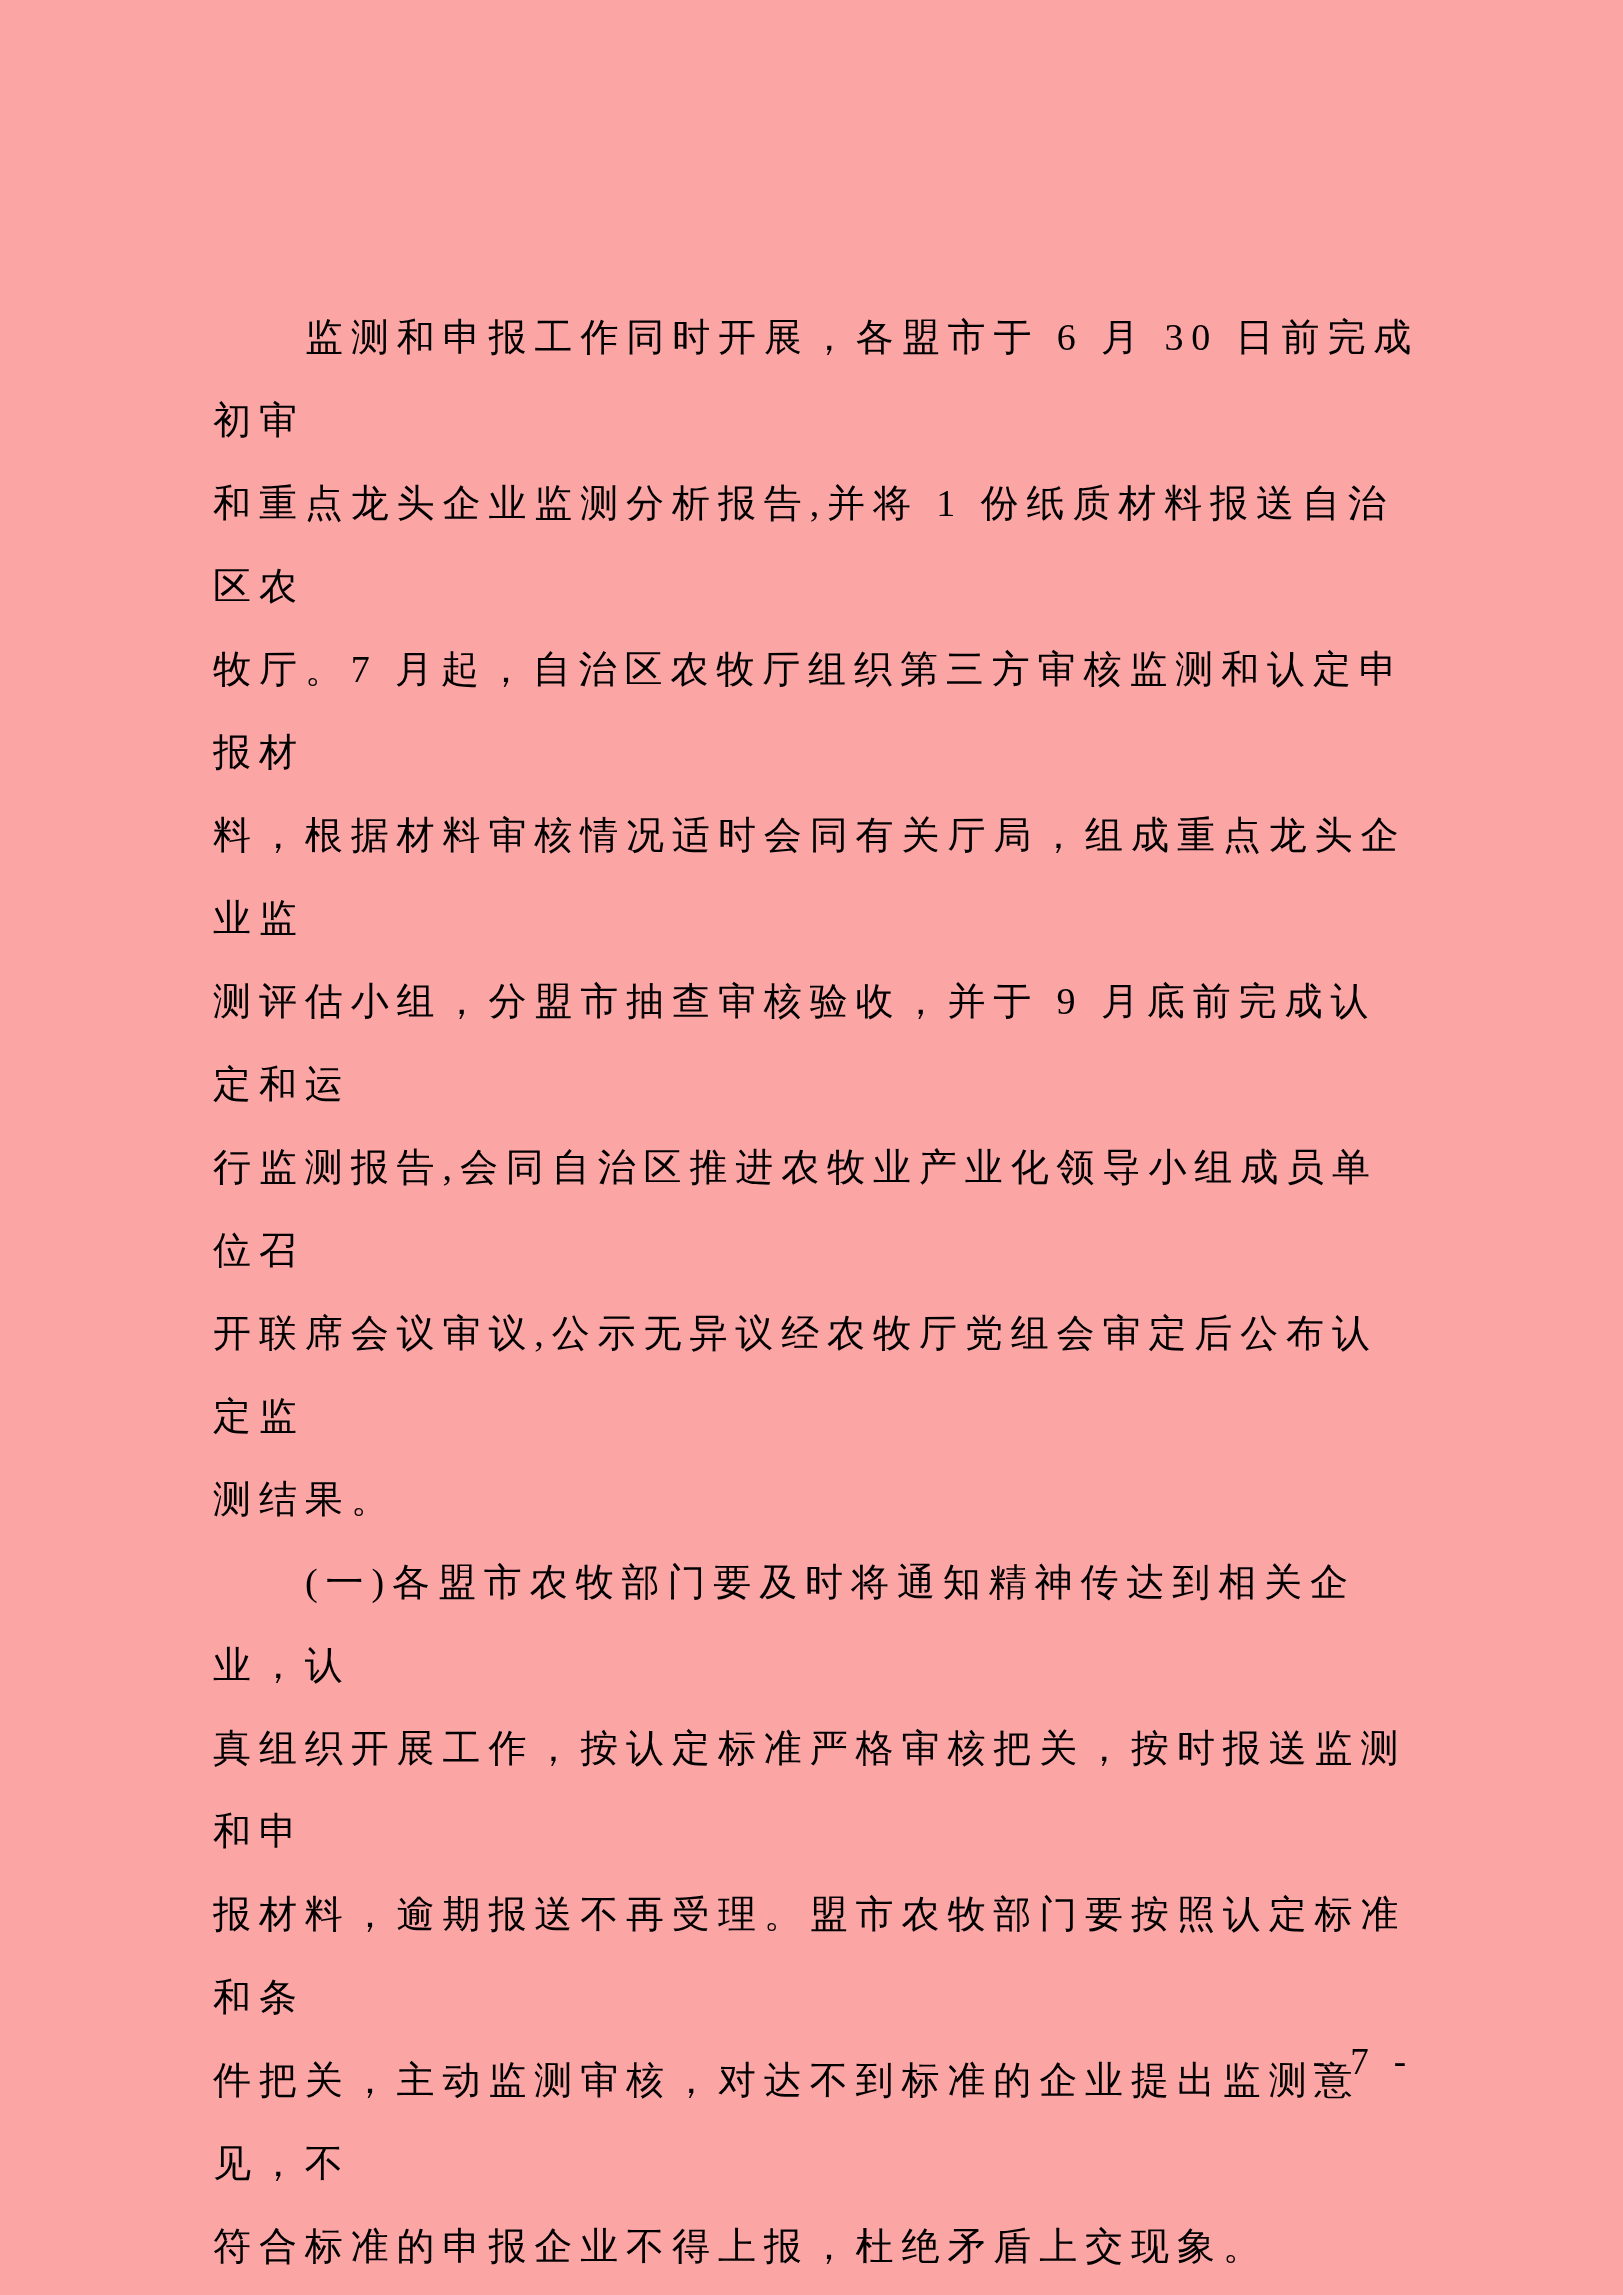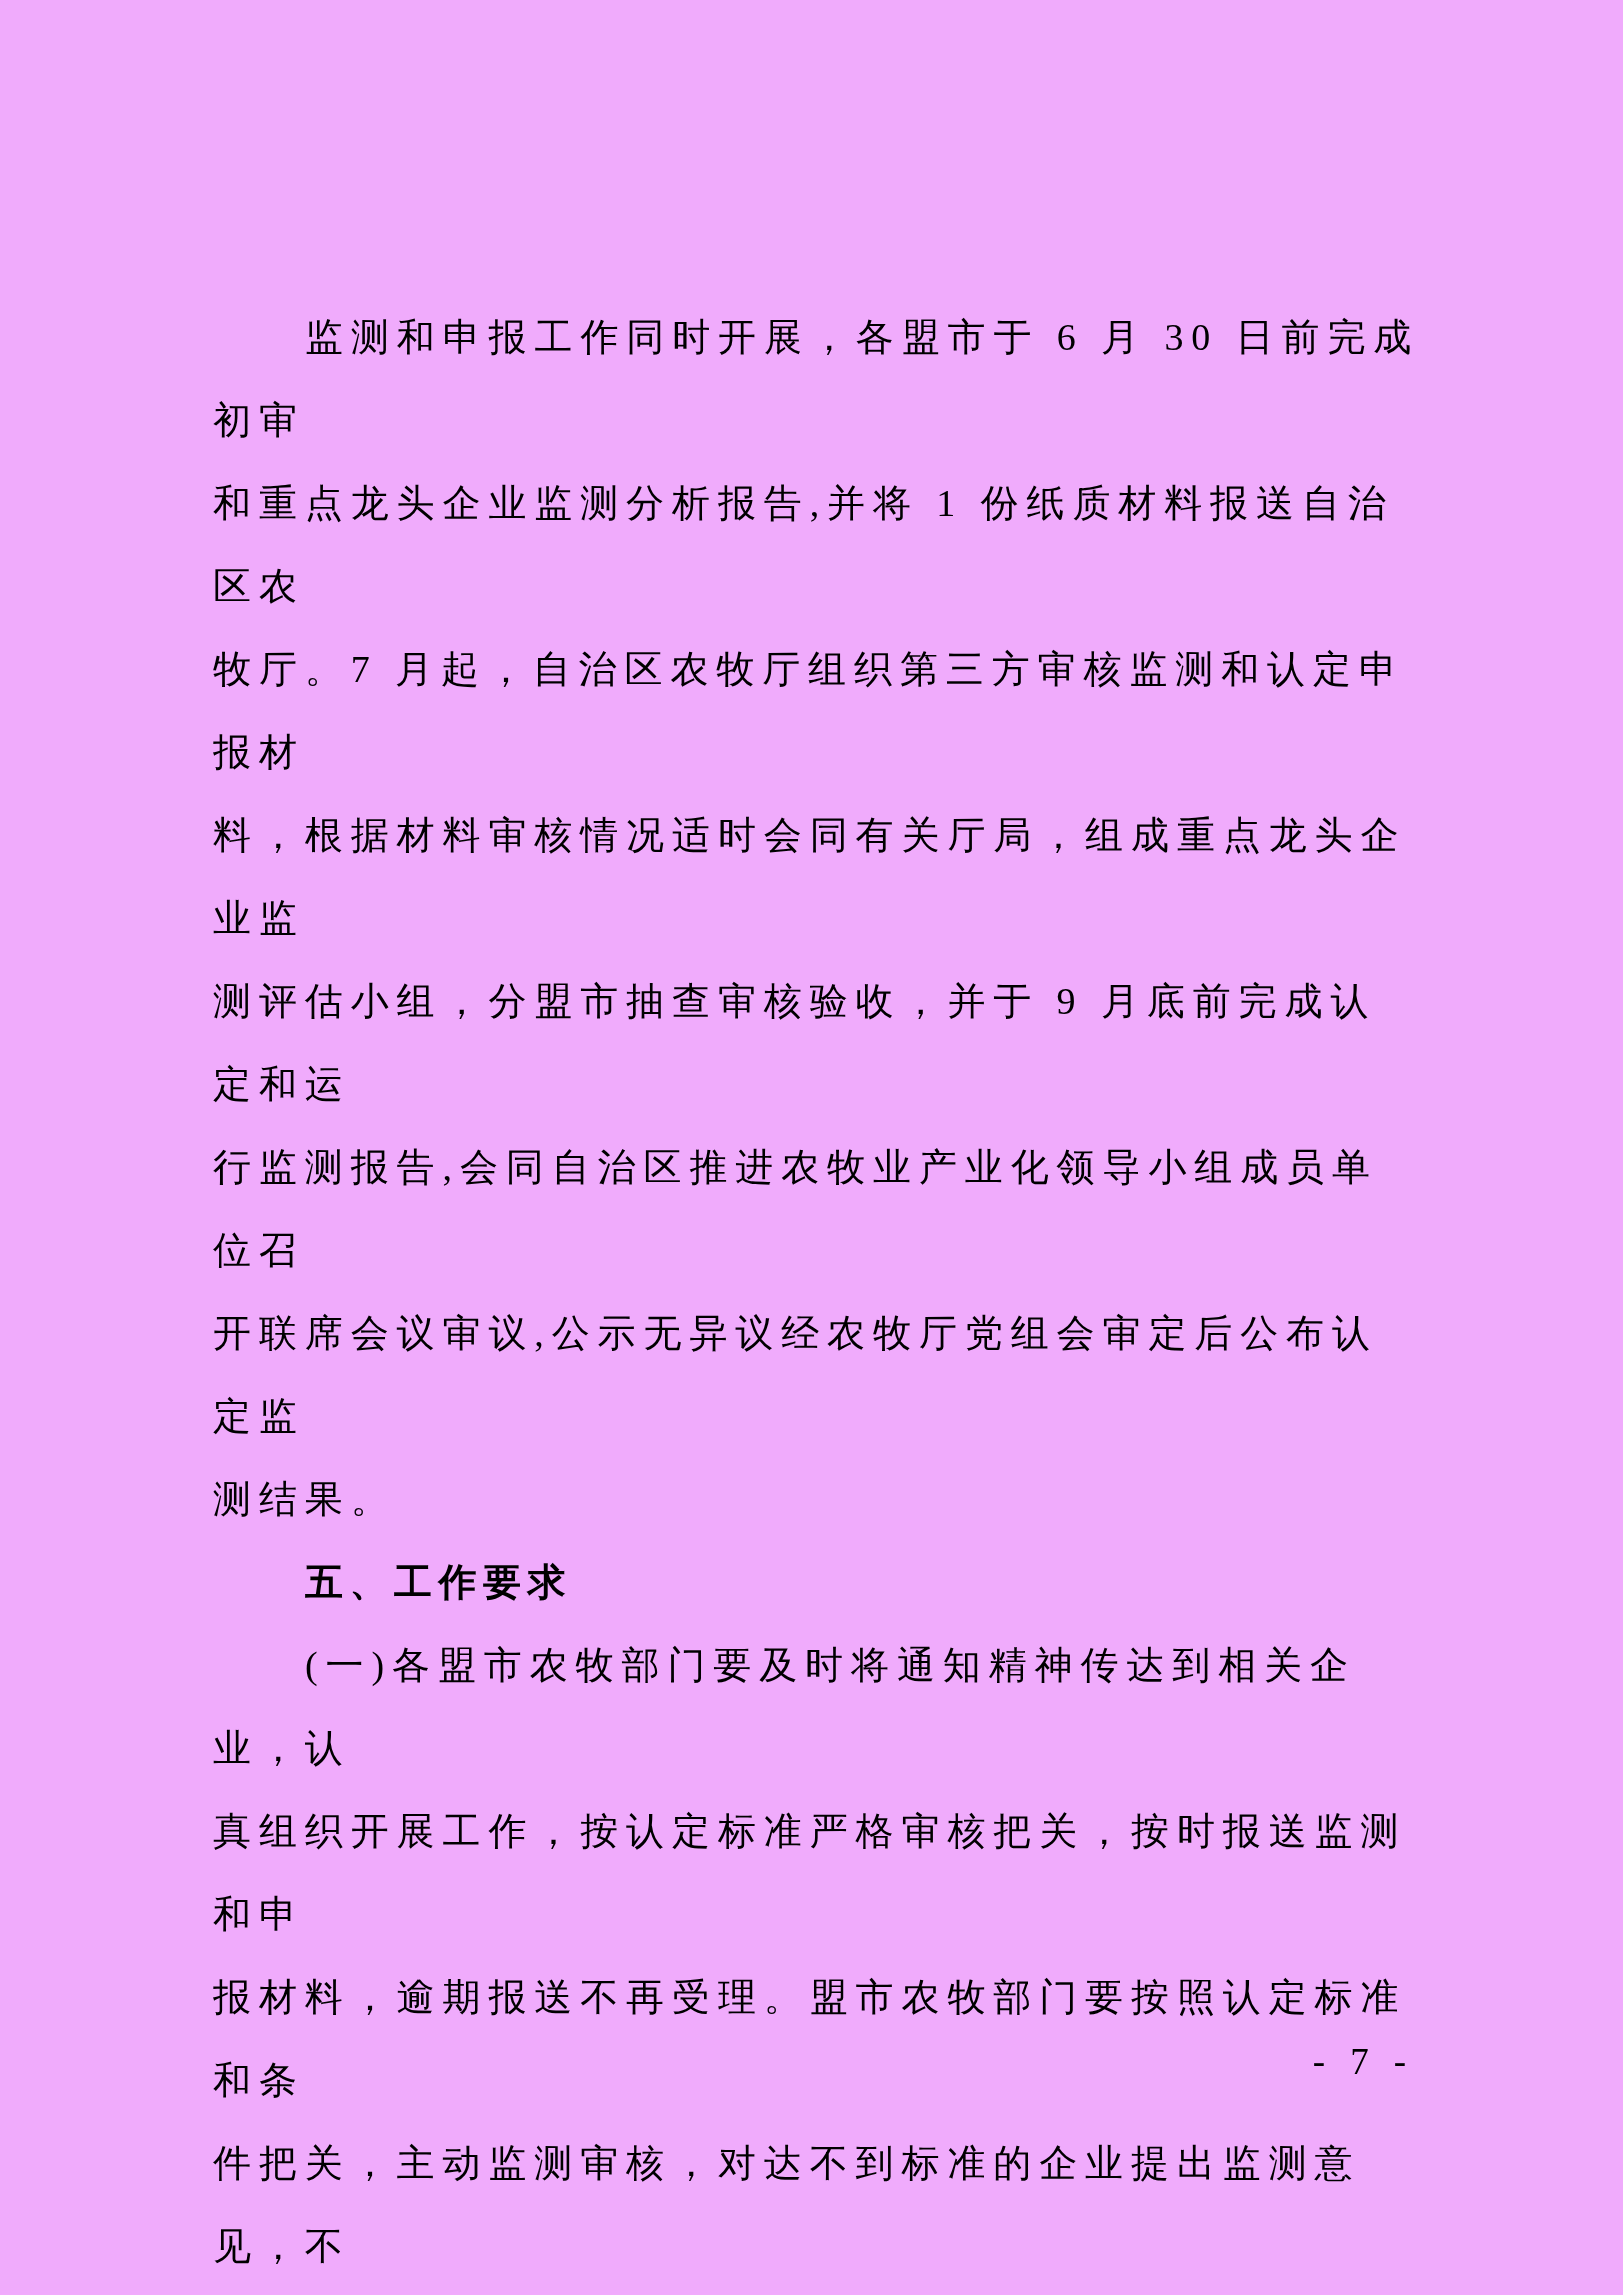--- a/index.html
+++ b/index.html
@@ -4,21 +4,21 @@
 <style>
   html, body {
     margin: 0;
     padding: 0;
     background: #e8e8e8;
   }
   .page {
     position: relative;
     width: 1623px;
     height: 2295px;
-    background: #f0abfc;
+    background: #fca5a5;
     overflow: hidden;
     font-family: "Liberation Serif", "DejaVu Serif", serif;
     color: #000000;
   }
   .text-block {
     position: absolute;
     left: 213px;
     top: 296px;
     width: 1209px;
   }
@@ -57,21 +57,20 @@
 <div class="page">
   <main class="text-block">
     <p class="para body">监测和申报工作同时开展，各盟市于 6 月 30 日前完成初审
 和重点龙头企业监测分析报告,并将 1 份纸质材料报送自治区农
 牧厅。7 月起，自治区农牧厅组织第三方审核监测和认定申报材
 料，根据材料审核情况适时会同有关厅局，组成重点龙头企业监
 测评估小组，分盟市抽查审核验收，并于 9 月底前完成认定和运
 行监测报告,会同自治区推进农牧业产业化领导小组成员单位召
 开联席会议审议,公示无异议经农牧厅党组会审定后公布认定监
 测结果。</p>
-    <h2 class="para heading">五、工作要求</h2>
     <p class="para body">(一)各盟市农牧部门要及时将通知精神传达到相关企业，认
 真组织开展工作，按认定标准严格审核把关，按时报送监测和申
 报材料，逾期报送不再受理。盟市农牧部门要按照认定标准和条
 件把关，主动监测审核，对达不到标准的企业提出监测意见，不
 符合标准的申报企业不得上报，杜绝矛盾上交现象。</p>
 
   </main>
   <footer class="page-number">- 7 -</footer>
 </div>
 

